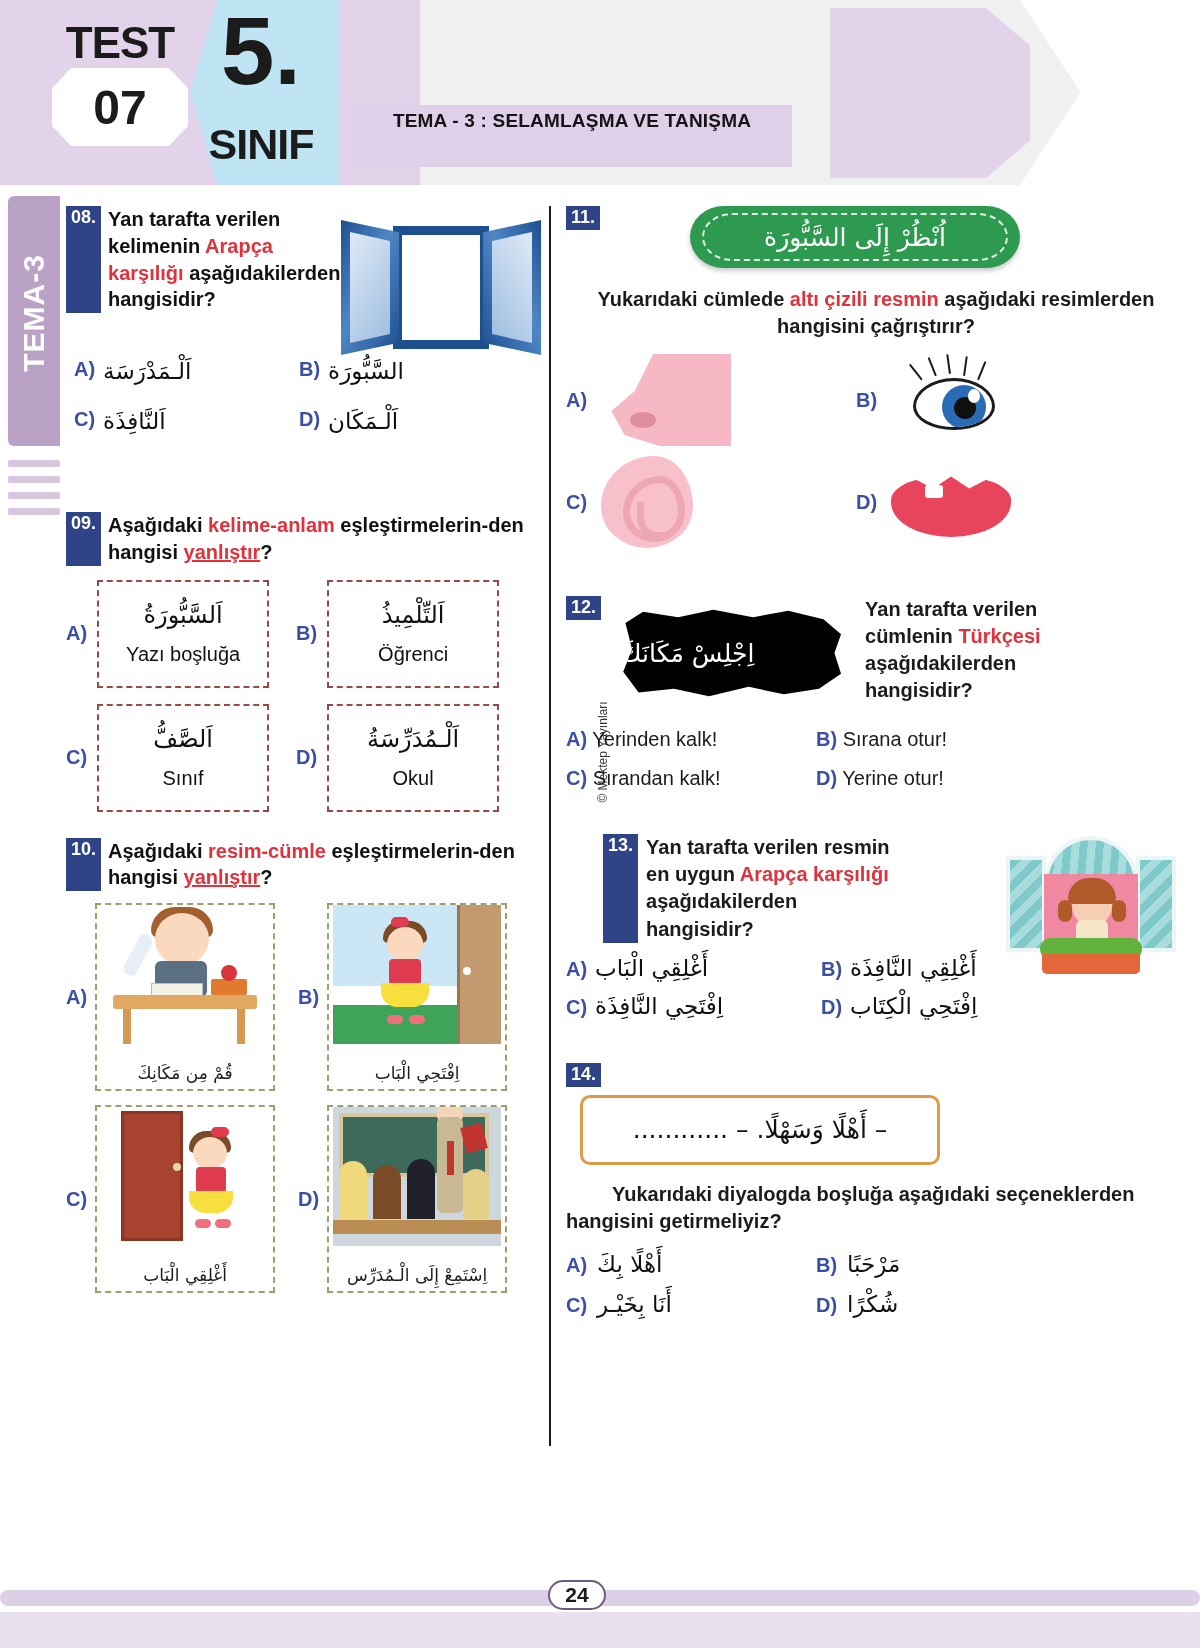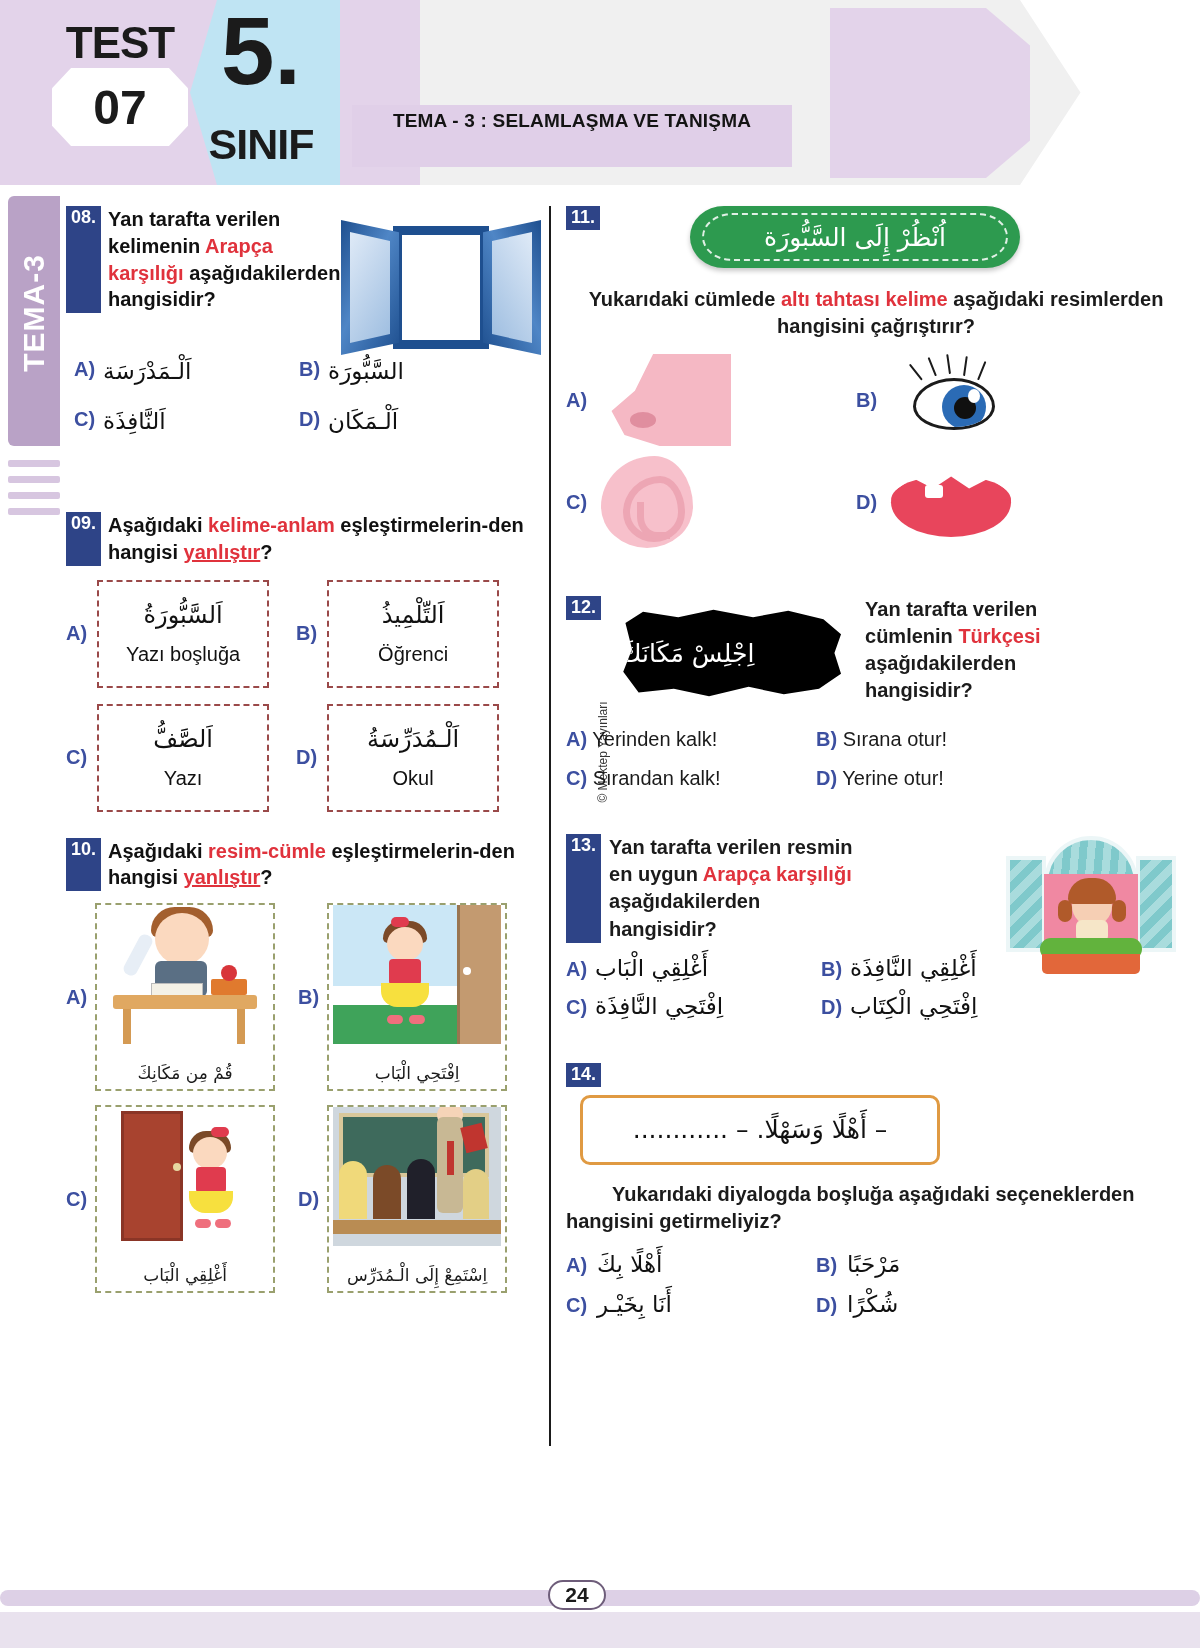--- a/index.html
+++ b/index.html
@@ -210,21 +210,21 @@
     display:flex; align-items:center; justify-content:flex-start;
   }
   .red-splat .ar { color:#fff; font-size:25px; }
   .q12-txt { width:230px; font-size:20px; font-weight:bold; line-height:1.35; margin-left:16px; }
   .q12-opts { margin-top:24px; }
   .q12-row { display:flex; margin-bottom:16px; }
   .q12-cell { width:250px; font-size:20px; }
 
   
   .q13 { position:relative; margin-top:44px; }
-  .q13-top { display:flex; gap:8px; }
+  .q13-top { display:flex; gap:8px;margin-left:37px; }
   .q13-txt { width:250px; font-size:20px; font-weight:bold; line-height:1.36; }
   .q13-pic { position:absolute; right:10px; top:0; width:170px; height:145px; }
   .q13-opts { margin-top:12px; }
   .q13-row { display:flex; margin-bottom:12px; }
   .q13-cell { width:255px; display:flex; gap:8px; flex-direction:row-reverse; justify-content:flex-end; align-items:baseline;}
   
   .winpic { position:relative; width:170px; height:145px; }
   .winpic .sashL, .winpic .sashR { position:absolute; top:22px; width:40px; height:96px;
       background:repeating-linear-gradient(135deg,#7fc9cb 0 8px,#a9dcdd 8px 16px); border:4px solid #ecf6f7; }
   .winpic .sashL { left:0; } .winpic .sashR { right:0; }
@@ -407,21 +407,21 @@
               <div class="ar">اَلتِّلْمِيذُ</div>
               <div class="tr">Öğrenci</div>
             </div>
           </div>
         </div>
         <div class="q9-row">
           <div class="q9-item">
             <span class="opt-letter">C)</span>
             <div class="q9-box">
               <div class="ar">اَلصَّفُّ</div>
-              <div class="tr">Yazı</div>
+              <div class="tr">Sınıf</div>
             </div>
           </div>
           <div class="q9-item">
             <span class="opt-letter">D)</span>
             <div class="q9-box">
               <div class="ar">اَلْـمُدَرِّسَةُ</div>
               <div class="tr">Okul</div>
             </div>
           </div>
         </div>
@@ -524,21 +524,21 @@
 
   <div class="col-right">
 
     <div class="q q11">
       <div class="q11-head">
         <span class="qnum">11.</span>
         <div class="green-badge">
           <span class="ar">اُنْظُرْ إِلَى السَّبُّورَة</span>
         </div>
       </div>
-      <div class="q11-q"><span>Yukarıdaki cümlede </span><span class="red">altı tahtası kelime</span><span> aşağıdaki resimlerden hangisini çağrıştırır?</span></div>
+      <div class="q11-q"><span>Yukarıdaki cümlede </span><span class="red">altı çizili resmin</span><span> aşağıdaki resimlerden hangisini çağrıştırır?</span></div>
       <div class="q11-opts">
         <div class="q11-row">
           <div class="q11-cell">
             <span class="opt-letter">A)</span>
             <div class="organ nose"></div>
           </div>
           <div class="q11-cell">
             <span class="opt-letter">B)</span>
             <div class="organ eye">
               <div class="lash" style="left:30px;top:6px;transform:rotate(-38deg);"></div>

